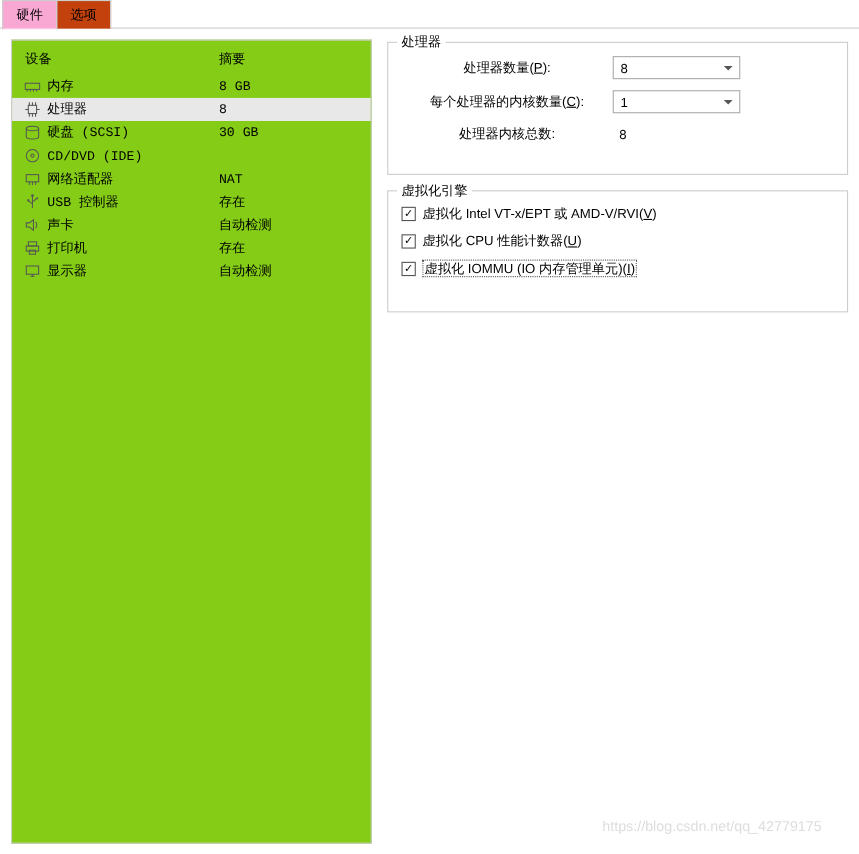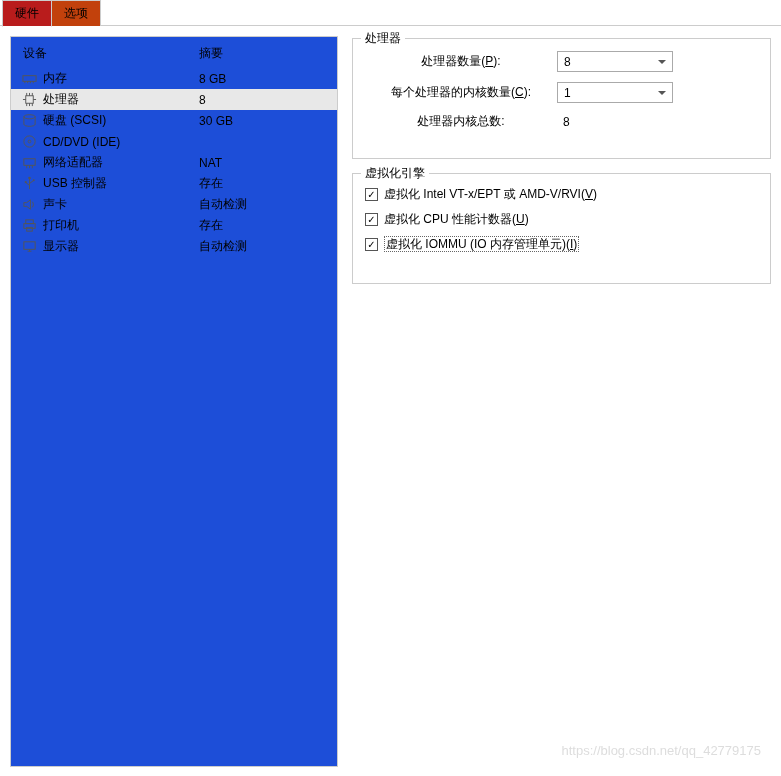--- a/index.html
+++ b/index.html
@@ -21,41 +21,42 @@
     .tab {
       padding: 4px 12px;
       border: 1px solid #ccc;
       border-bottom: none;
       background: #fff;
       cursor: pointer;
       margin-right: -1px;
       position: relative;
     }
     .tab.active {
-      background: #b91c1c;
+      background: #f9a8d4;
       border-bottom: 1px solid #fff;
       margin-bottom: -1px;
       z-index: 3;
     }
     .tab:not(.active) {
       background: #c2410c;
     }
     .content-area {
       display: flex;
       border-top: 1px solid #ccc;
       margin-top: -1px;
       height: calc(100% - 24px);
       padding: 10px;
       gap: 14px;
     }
     .left-panel {
       width: 328px;
       border: 1px solid #ccc;
-      background: #1d4ed8;
+      background: #84cc16;
       padding: 4px 0;
+      font-family: Liberation Mono, monospace;
     }
     .hw-list-header {
       display: flex;
       padding: 4px 0 6px 12px;
     }
     .hw-col-device {
       width: 176px;
     }
     .hw-col-summary {
       flex: 1;
@@ -165,21 +166,21 @@
     }
     .cb-label { cursor: pointer; }
     .underline { text-decoration: underline; }
     .dotted-focus {
       border: 1px dotted #666;
       padding: 0 1px;
     }
     .watermark {
       position: absolute;
       bottom: 18px;
-      right: 20px;
+      right: 34px;
       color: #ddd;
       font-size: 13px;
       pointer-events: none;
     }
   </style>
 </head>
 <body>
 
 <div class="tabs">
   <div class="tab active">硬件</div>

